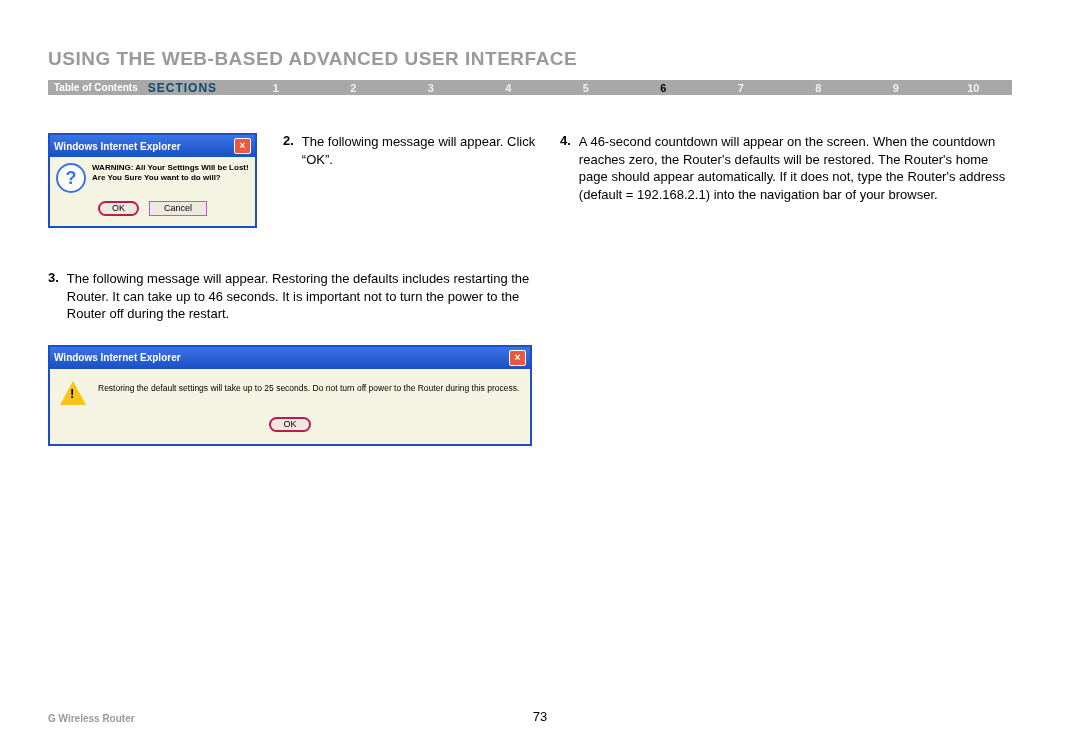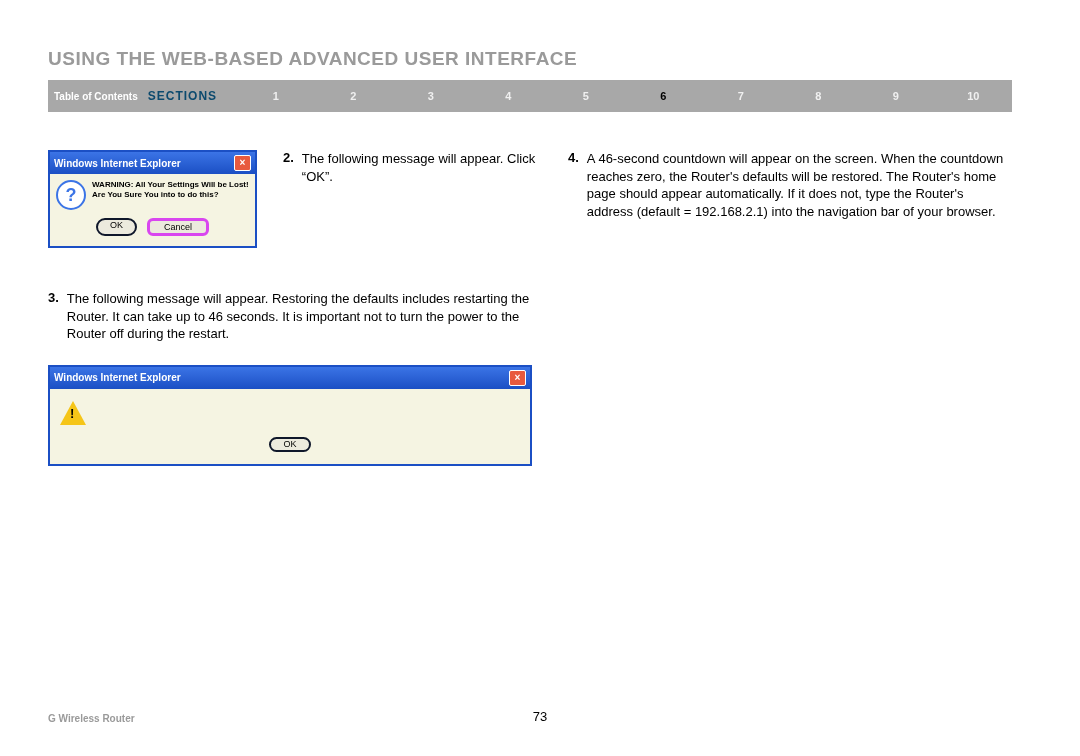--- a/index.html
+++ b/index.html
@@ -17,21 +17,21 @@
   }
   .title {
     font-size: 19px;
     font-weight: bold;
     color: #9a9a9a;
     letter-spacing: 0.5px;
     margin-bottom: 10px;
   }
   .navbar {
     background: #a8a8a8;
-    height: 32px;
+    height: 15px;
     display: flex;
     align-items: center;
     font-size: 11px;
     color: #fff;
   }
   .nav-toc {
     font-weight: bold;
     padding: 0 10px 0 6px;
     font-size: 10px;
   }
@@ -52,21 +52,21 @@
     font-weight: bold;
     font-size: 11px;
     color: #f0f0f0;
   }
   .nav-num.active {
     color: #000;
   }
   .columns {
     display: flex;
     margin-top: 38px;
-    gap: 30px;
+    gap: 22px;
   }
   .left-col {
     width: 490px;
   }
   .right-col {
     flex: 1;
   }
   .step2-row {
     display: flex;
     align-items: flex-start;
@@ -129,27 +129,27 @@
     font-weight: bold;
   }
   .dialog1 .buttons {
     display: flex;
     gap: 10px;
     justify-content: center;
     padding: 4px 0 10px 0;
   }
   .dlgbtn {
     font-size: 9px;
-    border: 3px solid #d946ef;
+    border: 1px solid #d946ef;
     background: #eceadd;
     padding: 1px 14px;
-    border-radius: 6px;
+    border-radius: 0;
   }
   .circled {
-    border: 2px solid #0f172a;
+    border: 2px solid #be185d;
     border-radius: 10px;
     padding: 0px 12px 1px 12px;
   }
   .stepnum {
     font-weight: bold;
     font-size: 13px;
     margin-right: 8px;
   }
   .steptext {
     font-size: 13px;
@@ -259,21 +259,21 @@
       <div class="step2-row">
         <div class="dialog1">
           <div class="titlebar">
             <span>Windows Internet Explorer</span>
             <span class="closebtn">×</span>
           </div>
           <div class="body">
             <div class="qicon">?</div>
             <div class="msg">
               <div>WARNING: All Your Settings Will be Lost!</div>
-              <div>Are You Sure You into to do this?</div>
+              <div>Are You Sure You want to do will?</div>
             </div>
           </div>
           <div class="buttons">
             <span class="dlgbtn circled">OK</span>
             <span class="dlgbtn">Cancel</span>
           </div>
         </div>
         <div class="step2-text step-block">
           <span class="stepnum">2.</span>
           <span class="steptext">The following message will appear. Click “OK”.</span>
@@ -285,20 +285,21 @@
         <span class="steptext">The following message will appear. Restoring the defaults includes restarting the Router. It can take up to 46 seconds. It is important not to turn the power to the Router off during the restart.</span>
       </div>
 
       <div class="dialog2">
         <div class="titlebar">
           <span>Windows Internet Explorer</span>
           <span class="closebtn">×</span>
         </div>
         <div class="body">
           <div class="wicon"></div>
+          <div class="msg">Restoring the default settings will take up to 25 seconds. Do not turn off power to the Router during this process.</div>
         </div>
         <div class="buttons">
           <span class="dlgbtn circled">OK</span>
         </div>
       </div>
     </div>
 
     <div class="right-col">
       <div class="step4 step-block">
         <span class="stepnum">4.</span>

